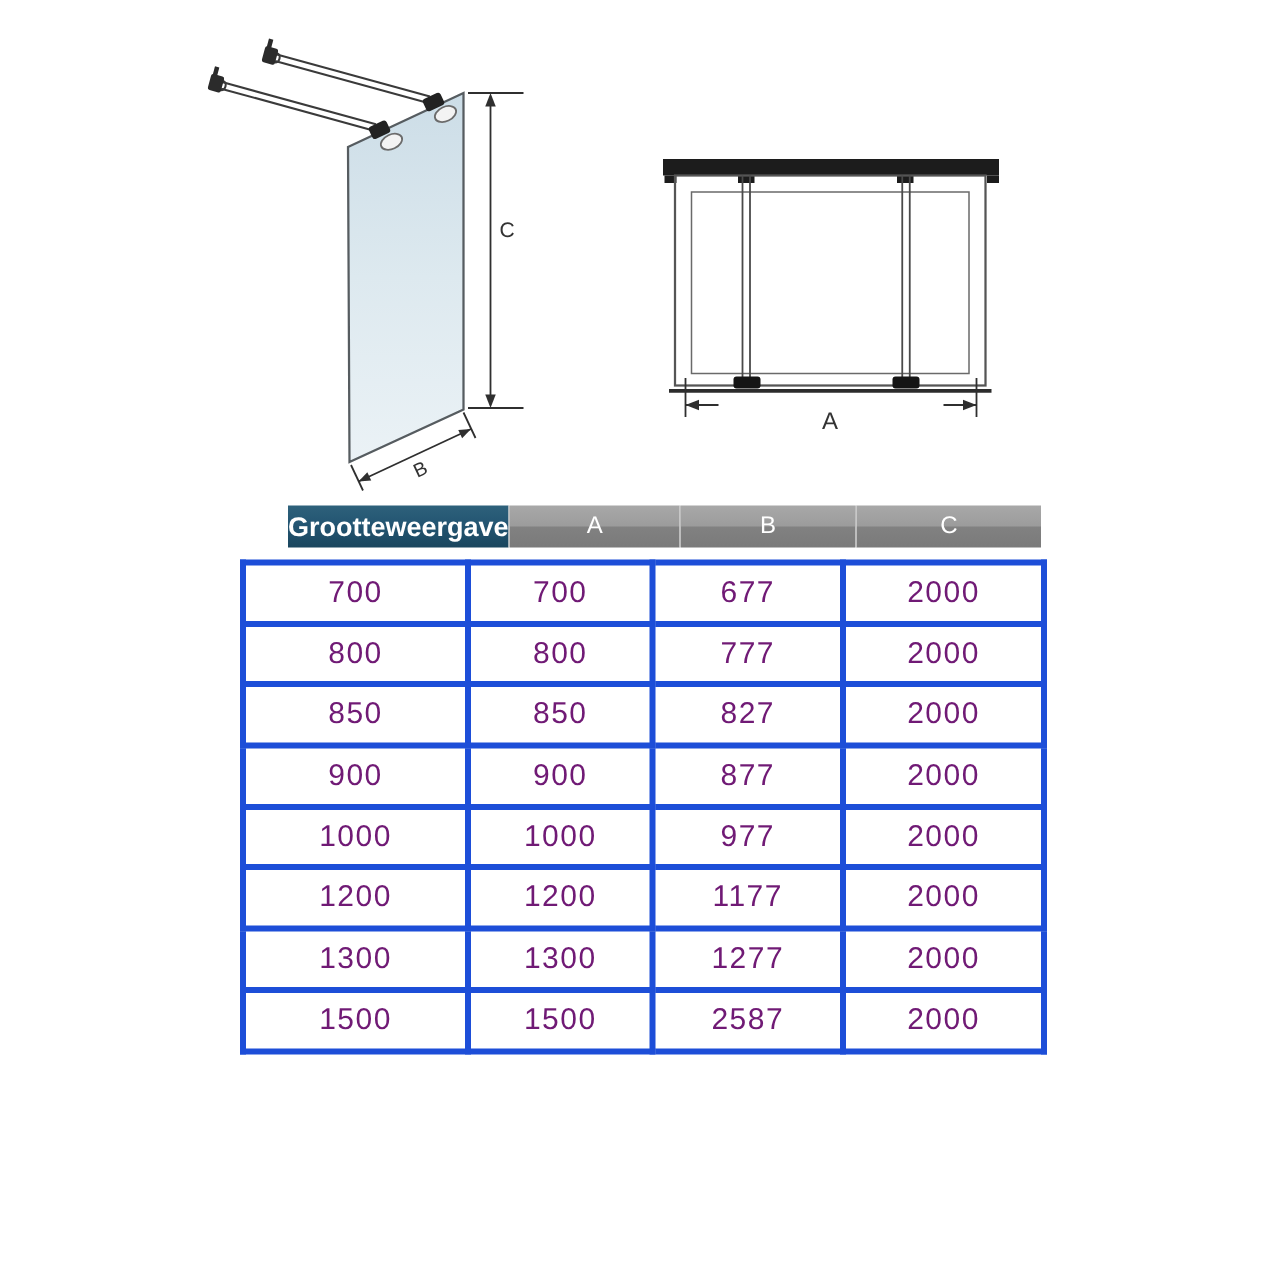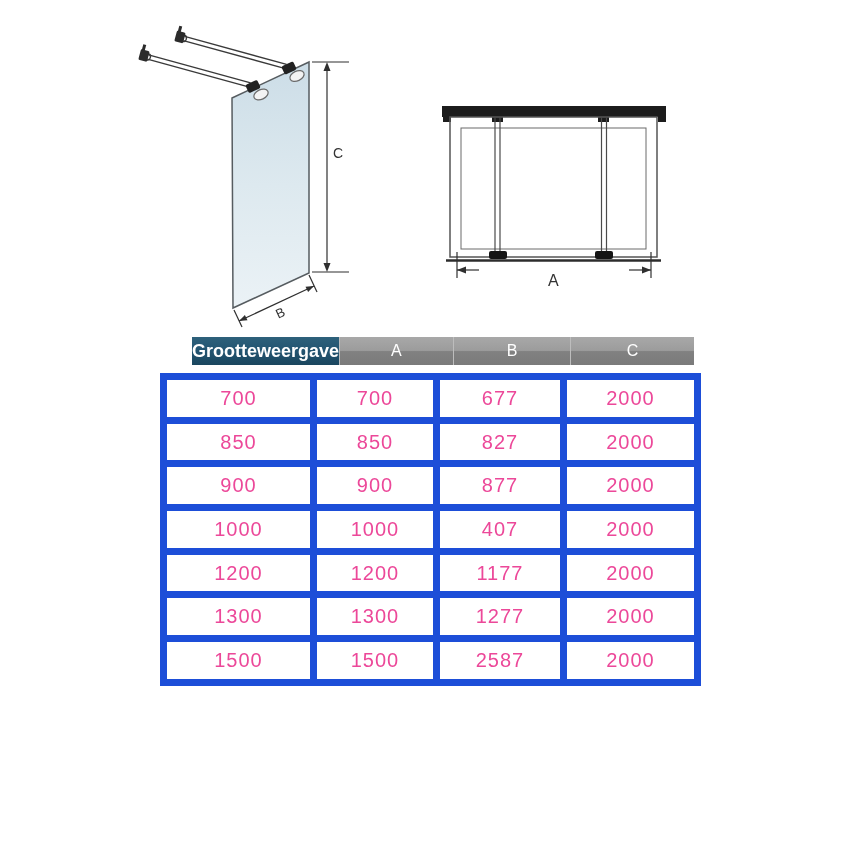--- a/index.html
+++ b/index.html
@@ -23,23 +23,23 @@
     border-left:1px solid #bdbdbd;
   }
   .hcell.col-a{width:123px;}
   .hcell.col-b{width:127px;}
   .hcell.col-c{width:134px;}
 
   table.size-grid{
     margin-top:8px;border-collapse:collapse;width:534px;table-layout:fixed;
   }
   table.size-grid td{
-    border:7px solid #1d4ed8;height:36.7px;padding:0;
+    border:4px solid #1d4ed8;height:36.7px;padding:0;
     text-align:center;vertical-align:middle;
-    font-size:20px;color:#ec4899;letter-spacing:1px;
+    font-size:20px;color:#701a75;letter-spacing:1px;
   }
 </style>
 </head>
 <body>
 
 <div id="app">
 
   <svg id="diagram-svg" width="848" height="335" viewBox="0 0 848 335">
     <defs>
       <linearGradient id="glassGrad" x1="0" y1="0" x2="0" y2="1">
@@ -154,35 +154,41 @@
           <col style="width:134px">
       </colgroup>
       <tbody>
           <tr>
             <td>700</td>
             <td>700</td>
             <td>677</td>
             <td>2000</td>
           </tr>
           <tr>
+            <td>800</td>
+            <td>800</td>
+            <td>777</td>
+            <td>2000</td>
+          </tr>
+          <tr>
             <td>850</td>
             <td>850</td>
             <td>827</td>
             <td>2000</td>
           </tr>
           <tr>
             <td>900</td>
             <td>900</td>
             <td>877</td>
             <td>2000</td>
           </tr>
           <tr>
             <td>1000</td>
             <td>1000</td>
-            <td>407</td>
+            <td>977</td>
             <td>2000</td>
           </tr>
           <tr>
             <td>1200</td>
             <td>1200</td>
             <td>1177</td>
             <td>2000</td>
           </tr>
           <tr>
             <td>1300</td>

